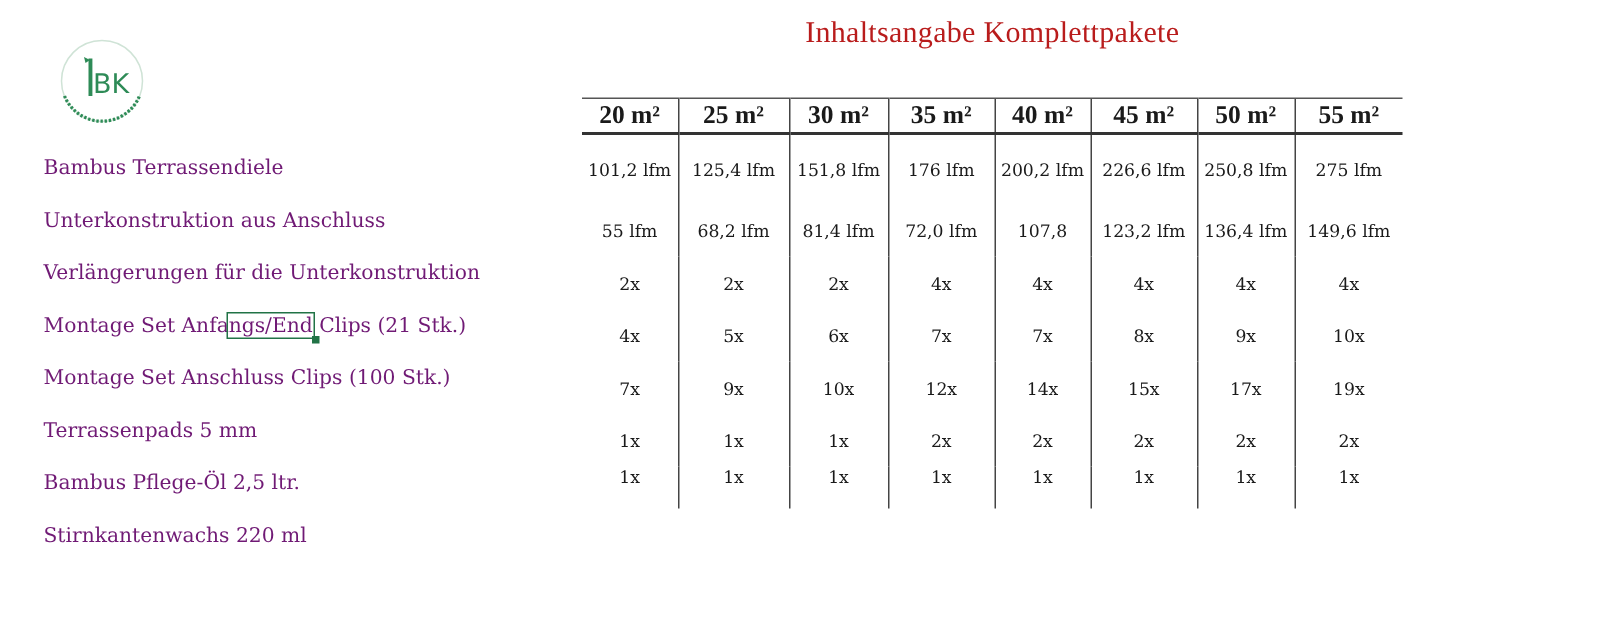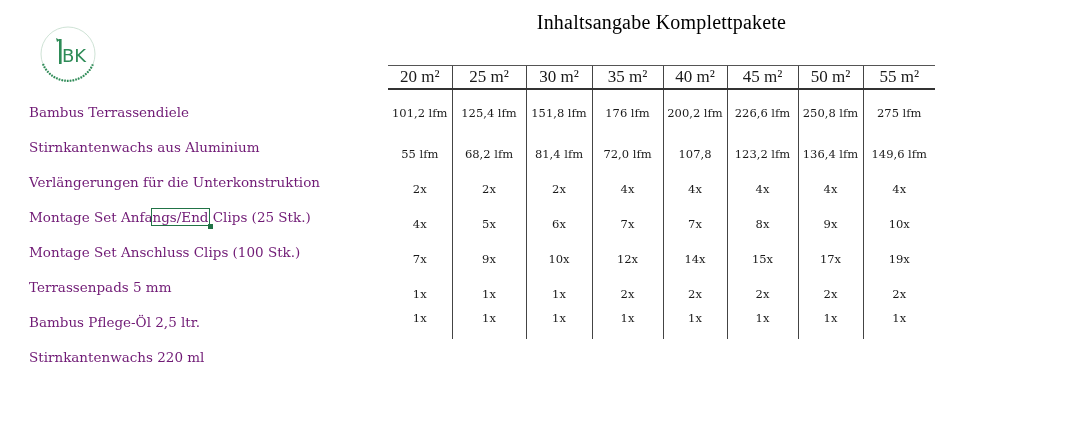--- a/index.html
+++ b/index.html
@@ -1,27 +1,27 @@
 <!DOCTYPE html>
 <html><head>
 <meta charset="utf-8">
 <style>
   html, body { margin: 0; padding: 0; background: #ffffff; }
   body { width: 1070px; height: 428px; position: relative; overflow: hidden;
          font-family: "DejaVu Serif", "Liberation Serif", serif; color: #1a1a1a; }
   .logo { position: absolute; left: 36px; top: 24px; width: 64px; height: 64px; }
   .title { position: absolute; left: 388px; width: 547px; top: 11px; text-align: center;
-           font-size: 20px; font-family: "Liberation Serif", "DejaVu Serif", serif; color: #000000; letter-spacing: 0.2px; }
+           font-size: 20px; font-family: "Liberation Serif", "DejaVu Serif", serif; color: #b91c1c; letter-spacing: 0.2px; }
   .labels { position: absolute; left: 29px; top: 94px; }
   .label { position: absolute; left: 0; white-space: nowrap; font-size: 13.5px;
            font-family: "DejaVu Serif", serif; color: #701a75; }
   .sel { outline: 1.5px solid #217346; outline-offset: 0px; position: relative; }
   .sel::after { content: ""; position: absolute; right: -4px; bottom: -4px; width: 5px; height: 5px; background: #217346; }
   table.grid { position: absolute; left: 388px; top: 65px; border-collapse: collapse; table-layout: fixed; }
-  table.grid th { font-weight: normal; font-family: "Liberation Serif", "DejaVu Serif", serif; font-size: 17px;
+  table.grid th { font-weight: bold; font-family: "Liberation Serif", "DejaVu Serif", serif; font-size: 17px;
                   height: 22px; padding: 0; text-align: center; white-space: nowrap;
                   border-top: 1px solid #555; border-bottom: 2px solid #333; }
   table.grid td { font-size: 11.5px; font-family: "DejaVu Serif", serif; text-align: center; white-space: nowrap;
                   height: 35px; padding: 0; vertical-align: middle; }
   table.grid th + th, table.grid td + td { border-left: 1.5px solid #444; }
   table.grid tr:last-child td { height: 28px; vertical-align: top; padding-top: 0; }
   table.grid tbody tr:first-child td { height: 46px; padding-top: 0; }
 </style>
 </head>
 <body>
@@ -33,23 +33,23 @@
     <rect x="23" y="15" width="2.6" height="25" fill="#2e8b57"></rect>
     <path d="M20 14 l4 2 l-3 2 z" fill="#2e8b57"></path>
     <text x="26" y="38" font-family="DejaVu Sans, sans-serif" font-size="18" fill="#2e8b57">BK</text>
   </svg>
 </div>
 
 <div class="title">Inhaltsangabe Komplettpakete</div>
 
 <div class="labels">
   <div class="label" style="top:10px">Bambus Terrassendiele</div>
-  <div class="label" style="top:45px">Stirnkantenwachs aus Aluminium</div>
+  <div class="label" style="top:45px">Unterkonstruktion aus Anschluss</div>
   <div class="label" style="top:80px">Verlängerungen für die Unterkonstruktion</div>
-  <div class="label" style="top:115px"><span>Montage Set Anfa</span><span class="sel">ngs/End</span><span> Clips (25 Stk.)</span></div>
+  <div class="label" style="top:115px"><span>Montage Set Anfa</span><span class="sel">ngs/End</span><span> Clips (21 Stk.)</span></div>
   <div class="label" style="top:150px">Montage Set Anschluss Clips (100 Stk.)</div>
   <div class="label" style="top:185px">Terrassenpads 5 mm</div>
   <div class="label" style="top:220px">Bambus Pflege-Öl 2,5 ltr.</div>
   <div class="label" style="top:255px">Stirnkantenwachs 220 ml</div>
 </div>
 
 <table class="grid">
   <colgroup>
     <col style="width:64px">
       <col style="width:74px">

